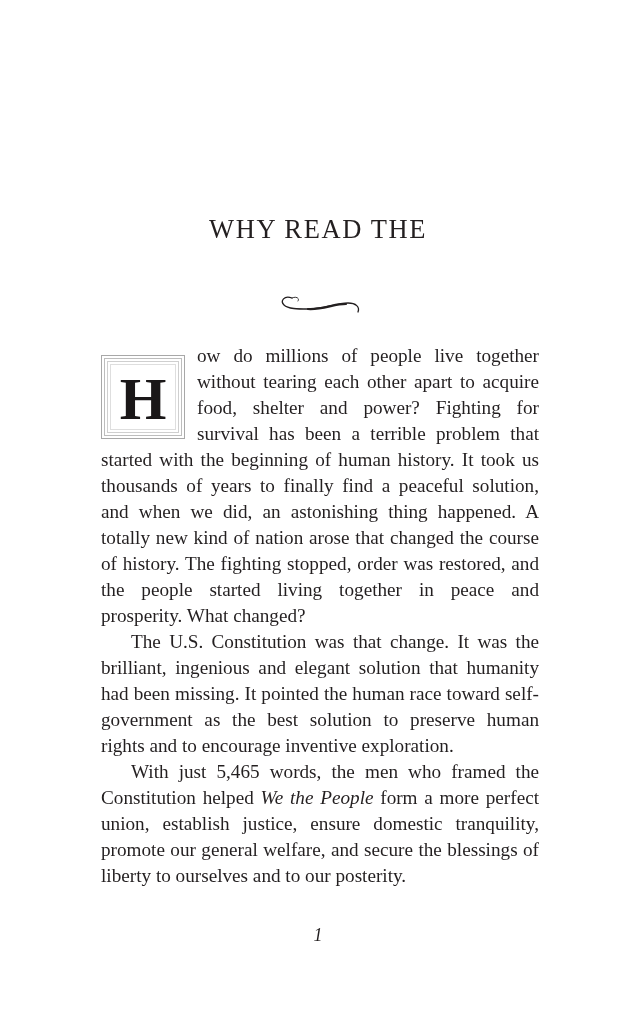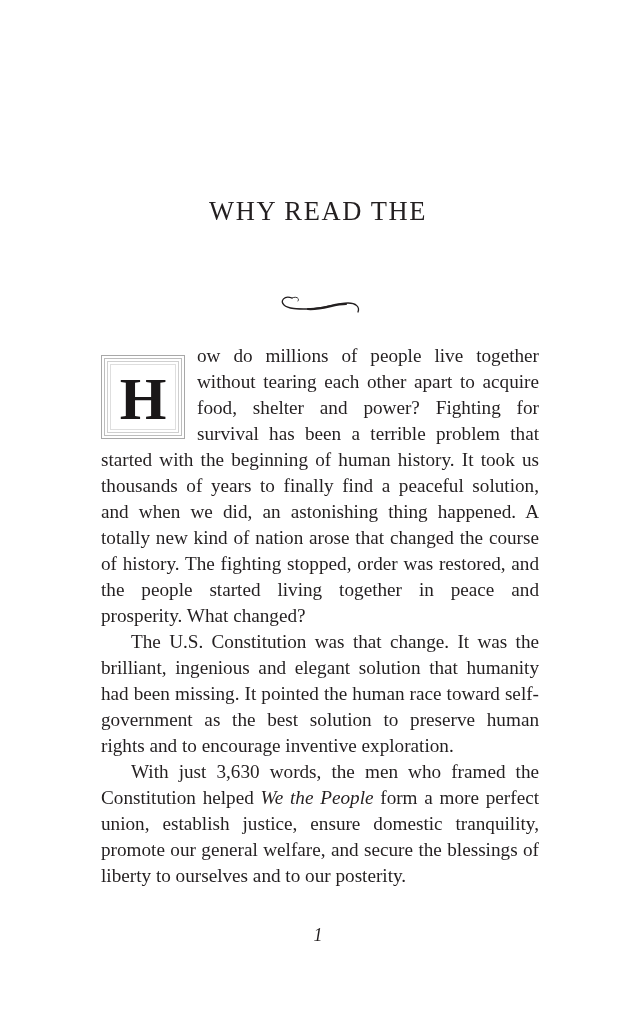--- a/index.html
+++ b/index.html
@@ -10,21 +10,21 @@
     body {
       width: 636px;
       height: 1024px;
       position: relative;
       overflow: hidden;
       color: #231f20;
       font-family: "Liberation Serif", "DejaVu Serif", serif;
     }
     .chapter-title {
       position: absolute;
-      top: 194px;
+      top: 212px;
       left: 0;
       width: 636px;
       text-align: center;
       font-family: "Liberation Serif", "DejaVu Serif", serif;
       font-size: 26.5px;
       line-height: 35px;
       letter-spacing: 1.6px;
       font-weight: normal;
       margin: 0;
       color: #231f20;
@@ -119,16 +119,16 @@
   <p>
     <span class="drop-cap">
       <span class="ring1"></span>
       <span class="ring2"></span>
       <span class="ring3"></span>
       <span class="letter">H</span>
     </span>
     <span>ow do millions of people live together without tearing each other apart to acquire food, shelter and power? Fighting for survival has been a terrible problem that started with the beginning of human history. It took us thousands of years to finally find a peaceful solution, and when we did, an astonishing thing happened. A totally new kind of nation arose that changed the course of history. The fighting stopped, order was restored, and the people started living together in peace and prosperity. What changed?</span>
   </p>
   <p class="indent">The U.S. Constitution was that change. It was the brilliant, ingenious and elegant solution that humanity had been missing. It pointed the human race toward self-government as the best solution to preserve human rights and to encourage inventive exploration.</p>
-  <p class="indent"><span>With just 3,630 words, the men who framed the Constitution helped </span><em>We the People</em><span> form a more perfect union, establish justice, ensure domestic tranquility, promote our general welfare, and secure the blessings of liberty to ourselves and to our posterity.</span></p>
+  <p class="indent"><span>With just 5,465 words, the men who framed the Constitution helped </span><em>We the People</em><span> form a more perfect union, establish justice, ensure domestic tranquility, promote our general welfare, and secure the blessings of liberty to ourselves and to our posterity.</span></p>
 </div>
 
 <div class="page-number">1</div>
 
 </body></html>

